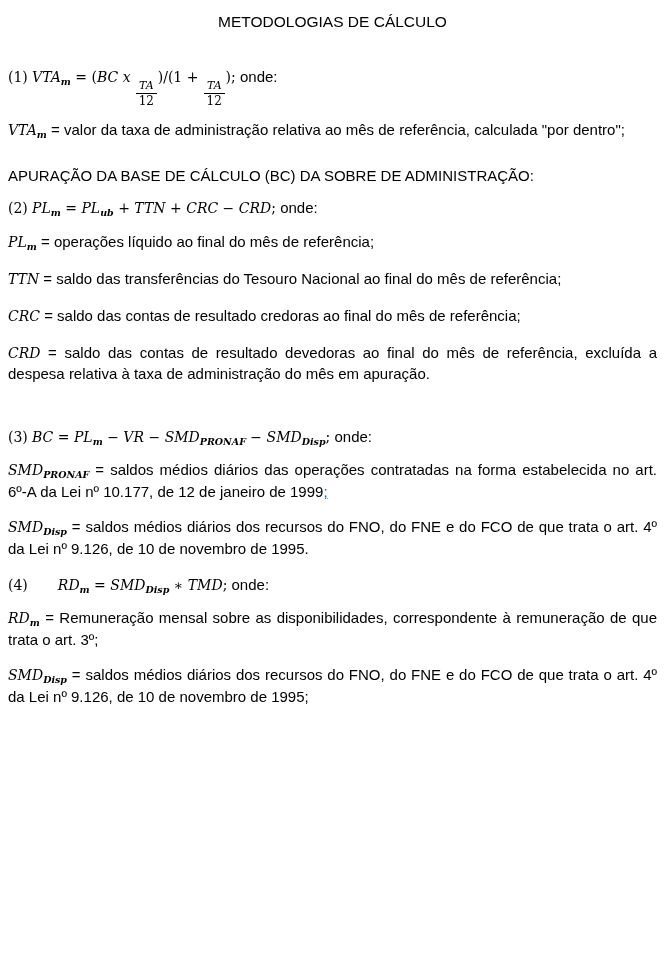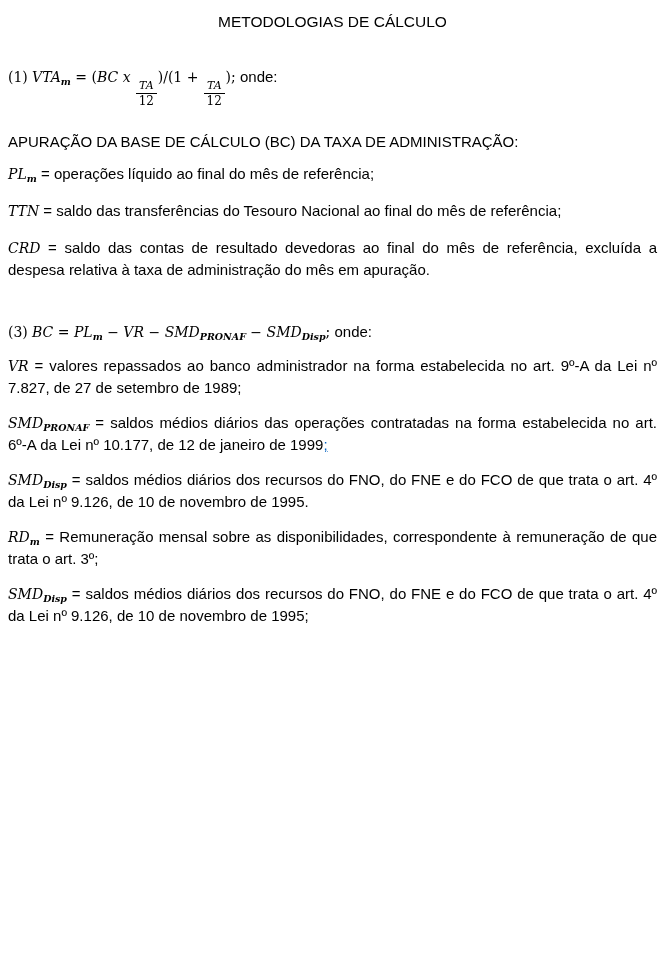--- a/index.html
+++ b/index.html
@@ -57,41 +57,44 @@
 
 
   <p class="formula"><span class="mt">(1)</span> <span class="mv">VTA</span><span class="ms">m</span><span class="mt"> = (</span><span class="mv">BC</span><span class="mv"> x </span><span class="frac">
         <span class="fnum mv">TA</span>
         <span class="fden mt">12</span>
       </span><span class="mt">)/(1 + </span><span class="frac">
         <span class="fnum mv">TA</span>
         <span class="fden mt">12</span>
       </span><span class="mt">)</span><span class="mt">;</span><span class="bt"> onde:</span></p>
 
+  <p class="def"><span class="mv">VTA</span><span class="ms">m</span><span class="bt"> = valor da taxa de administração relativa ao mês de referência, calculada "por dentro";</span></p>
 
 
 
-  <p class="heading">APURAÇÃO DA BASE DE CÁLCULO (BC) DA TAXA DE ADMINISTRAÇÃO:</p>
+  <p class="heading">APURAÇÃO DA BASE DE CÁLCULO (BC) DA SOBRE DE ADMINISTRAÇÃO:</p>
 
+  <p class="formula"><span class="mt">(2)</span> <span class="mv">PL</span><span class="ms">m</span><span class="mt"> = </span><span class="mv">PL</span><span class="ms">ub</span><span class="mv"> + TTN + CRC − CRD</span><span class="mt">;</span><span class="bt"> onde:</span></p>
 
   <p class="def"><span class="mv">PL</span><span class="ms">m</span><span class="bt"> = operações líquido ao final do mês de referência;</span></p>
 
 
   <p class="def"><span class="mv">TTN</span><span class="ms"></span><span class="bt"> = saldo das transferências do Tesouro Nacional ao final do mês de referência;</span></p>
 
+  <p class="def"><span class="mv">CRC</span><span class="ms"></span><span class="bt"> = saldo das contas de resultado credoras ao final do mês de referência;</span></p>
 
   <p class="def"><span class="mv">CRD</span><span class="ms"></span><span class="bt"> = saldo das contas de resultado devedoras ao final do mês de referência, excluída a despesa relativa à taxa de administração do mês em apuração.</span></p>
 
   <p class="formula gap-xl"><span class="mt">(3)</span> <span class="mv">BC</span><span class="mt"> = </span><span class="mv">PL</span><span class="ms">m</span><span class="mt"> − </span><span class="mv">VR</span><span class="mt"> − </span><span class="mv">SMD</span><span class="ms">PRONAF</span><span class="mt"> − </span><span class="mv">SMD</span><span class="ms">Disp</span><span class="mt">;</span><span class="bt"> onde:</span></p>
 
-  <p class="def"><span class="mv">VR</span><span class="ms"></span><span class="bt"> = valores repassados ao banco administrador na forma estabelecida no art. 9º-A da Lei nº 7.827, de 27 de setembro de 1989;</span><span class="bt link"></span></p>
 
   <p class="def"><span class="mv">SMD</span><span class="ms">PRONAF</span><span class="bt"> = saldos médios diários das operações contratadas na forma estabelecida no art. 6º-A da Lei nº 10.177, de 12 de janeiro de 1999</span><span class="bt link">;</span></p>
 
   <p class="def"><span class="mv">SMD</span><span class="ms">Disp</span><span class="bt"> = saldos médios diários dos recursos do FNO, do FNE e do FCO de que trata o art. 4º da Lei nº 9.126, de 10 de novembro de 1995.</span><span class="bt link"></span></p>
 
 
+  <p class="formula"><span class="mt f4label">(4)</span><span class="mv">RD</span><span class="ms">m</span><span class="mt"> = </span><span class="mv">SMD</span><span class="ms">Disp</span><span class="mt"> ∗ </span><span class="mv">TMD</span><span class="mt">;</span><span class="bt"> onde:</span></p>
 
   <p class="def"><span class="mv">RD</span><span class="ms">m</span><span class="bt"> = Remuneração mensal sobre as disponibilidades, correspondente à remuneração de que trata o art. 3º;</span></p>
 
   <p class="def"><span class="mv">SMD</span><span class="ms">Disp</span><span class="bt"> = saldos médios diários dos recursos do FNO, do FNE e do FCO de que trata o art. 4º da Lei nº 9.126, de 10 de novembro de 1995;</span></p>
 
 </div>
 
 </body></html>

